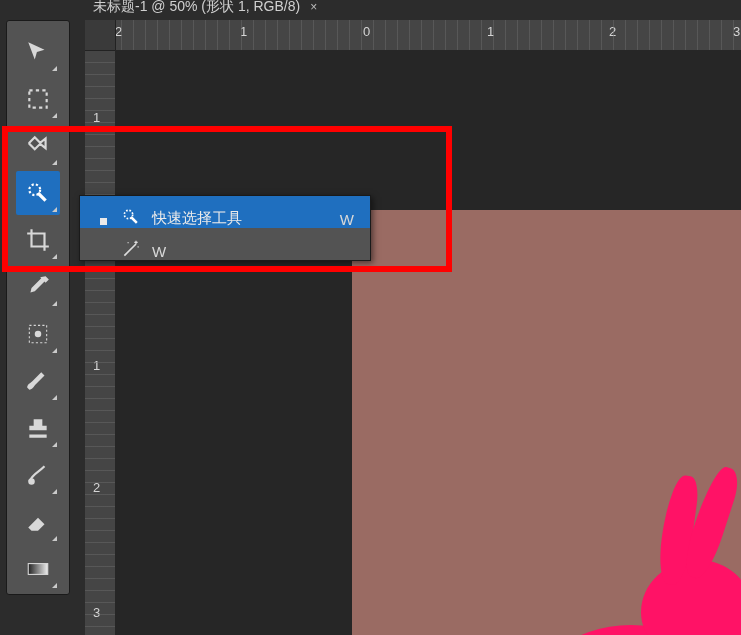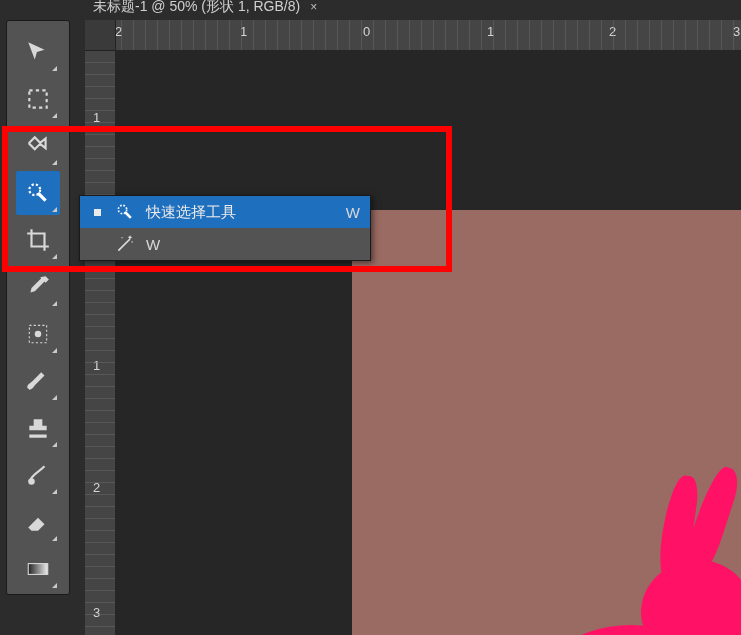--- a/index.html
+++ b/index.html
@@ -34,21 +34,21 @@
   .ear1{position:absolute;left:172px;top:5px;width:30px;height:110px;background:#ff1266;border-radius:60% 40% 50% 50%/70% 30% 50% 50%;transform:rotate(8deg);}
   .ear2{position:absolute;left:205px;top:-5px;width:30px;height:115px;background:#ff1266;border-radius:50% 50% 50% 50%/70% 30% 50% 50%;transform:rotate(18deg);}
   
   .toolbar{position:absolute;left:6px;top:20px;width:62px;background:#535353;border:1px solid #1a1a1a;border-radius:3px;padding-top:6px;}
   .tool{width:44px;height:44px;margin:3px auto;display:flex;align-items:center;justify-content:center;border-radius:2px;position:relative;}
   .tool.active{background:#1f6fbf;}
   .tool svg{width:26px;height:26px;}
   .tool .fly{position:absolute;right:3px;bottom:3px;width:0;height:0;border-right:5px solid #cacaca;border-top:5px solid transparent;}
   
   .flyout{position:absolute;left:79px;top:195px;width:290px;background:#535353;border:1px solid #1a1a1a;box-shadow:2px 2px 6px rgba(0,0,0,.5);}
-  .flyout-row{display:flex;align-items:center;height:32px;padding:0 10px;color:#eaeaea;font-size:15px;}
+  .flyout-row{display:flex;align-items:flex-end;height:32px;padding:0 16px;color:#eaeaea;font-size:15px;}
   .flyout-row.sel{background:#1f6fbf;}
   .flyout-row .mark{width:14px;height:14px;margin-right:10px;display:flex;align-items:center;justify-content:center;}
   .flyout-row .mark .sq{width:7px;height:7px;background:#eaeaea;}
   .flyout-row .ficon{width:22px;height:22px;margin-right:10px;display:flex;align-items:center;justify-content:center;}
   .flyout-row .label{flex:1;}
   .flyout-row .key{color:#d8d8d8;}
   
   .hl{position:absolute;left:2px;top:126px;width:450px;height:146px;border:6px solid #ff0000;box-sizing:border-box;pointer-events:none;}
 </style>
 </head>

